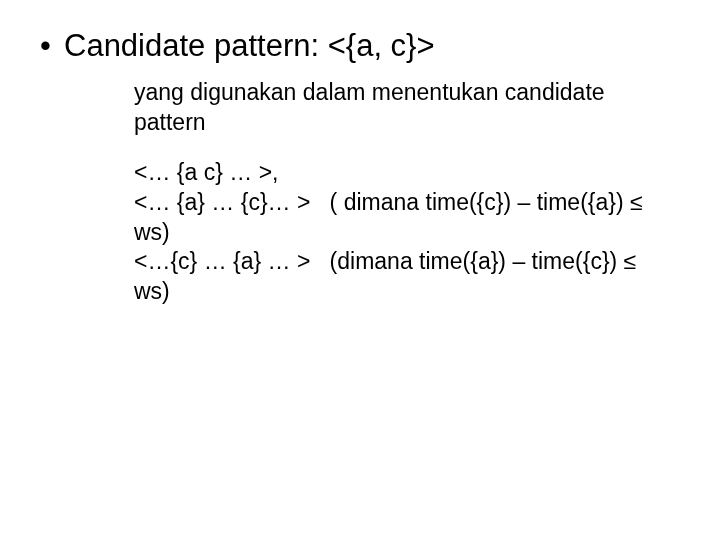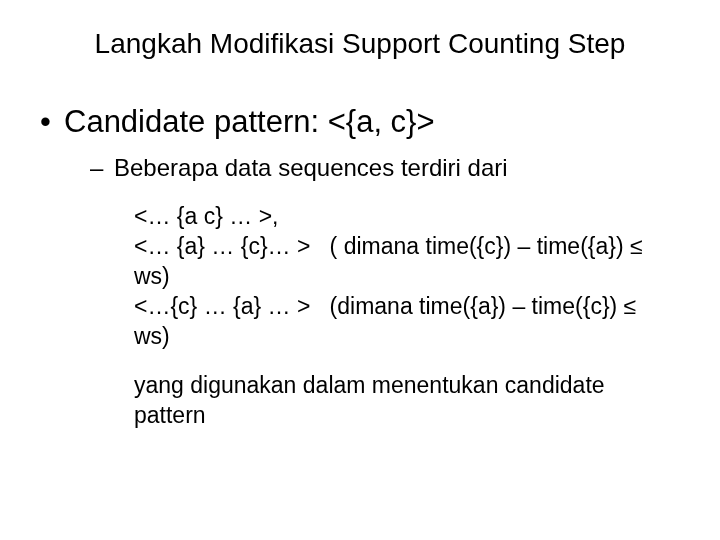--- a/index.html
+++ b/index.html
@@ -52,24 +52,22 @@
     line-height: 1.3;
     margin: 0 0 20px 0;
     padding-left: 94px;
     padding-right: 20px;
   }
 </style>
 </head>
 <body>
 
 <div class="slide">
-  <h1 class="title">Langkah Modifikasi Support Counting Step</h1>
 
   <div class="bullet1">Candidate pattern: &lt;{a, c}&gt;</div>
 
-  <div class="bullet2">Beberapa data sequences terdiri dari</div>
+
+  <div class="block">yang digunakan  dalam menentukan candidate pattern</div>
 
   <div class="block" style="white-space: pre-wrap;">&lt;… {a c} … &gt;,
 &lt;… {a} … {c}… &gt;   ( dimana time({c}) – time({a}) ≤ ws)
 &lt;…{c} … {a} … &gt;   (dimana time({a}) – time({c}) ≤ ws)</div>
-
-  <div class="block">yang digunakan  dalam menentukan candidate pattern</div>
 </div>
 
 </body></html>

